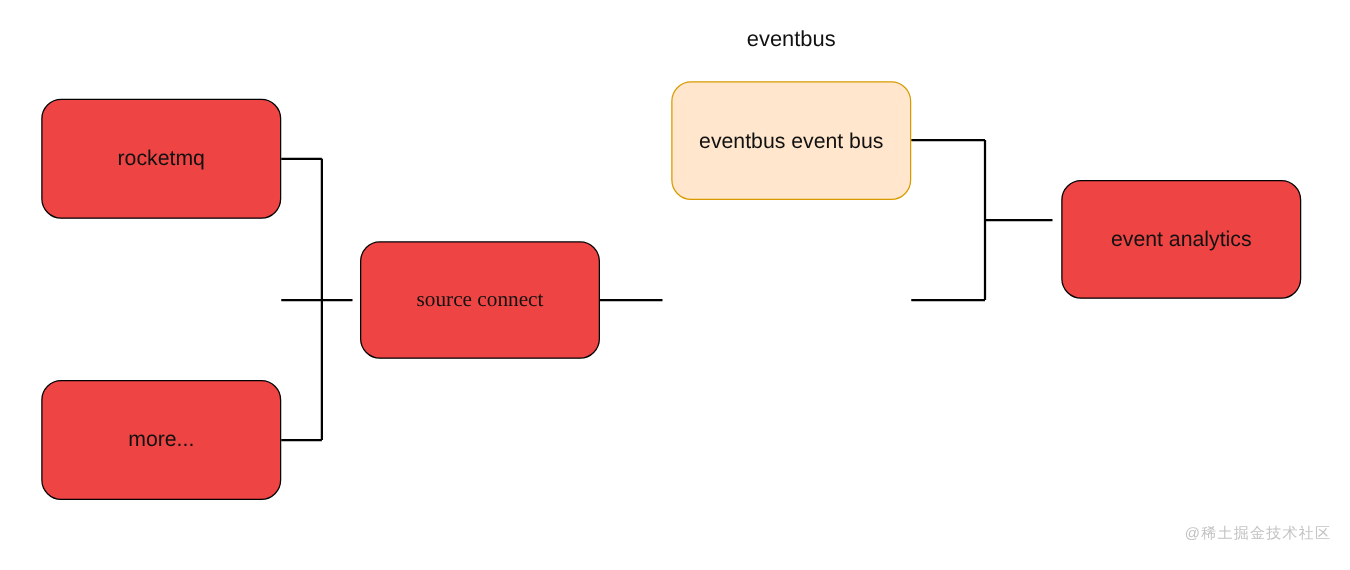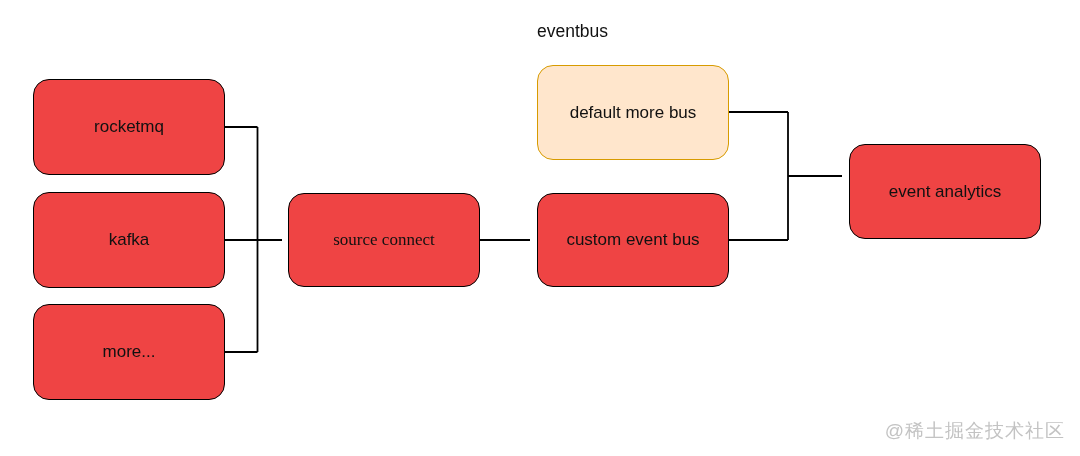--- a/index.html
+++ b/index.html
@@ -45,29 +45,29 @@
   .node-more            { left: 33px;  top: 304px; width: 192px; height: 96px; text-align: center; }
   .node-source-connect  { left: 288px; top: 193px; width: 192px; height: 94px; font-family: Liberation Serif, serif; }
   .node-default-event-bus { left: 537px; top: 65px; width: 192px; height: 95px; }
   .node-custom-event-bus  { left: 537px; top: 193px; width: 192px; height: 94px; }
   .node-event-analytics   { left: 849px; top: 144px; width: 192px; height: 95px; }
   .diagram-title {
     position: absolute;
     left: 537px;
     top: 21px;
     width: 192px;
-    text-align: left;
+    text-align: center;
     font-size: 17.5px;
     color: #111111;
   }
   .watermark {
     position: absolute;
     right: 15px;
     top: 418px;
-    font-size: 19px;
+    font-size: 12px;
     letter-spacing: 1px;
     color: #c3c3c3;
     user-select: none;
   }
 </style>
 </head>
 <body>
 
 <div class="canvas">
 
@@ -87,39 +87,33 @@
     <path d="M788,112 L788,240"></path>
     <path d="M788,176 L842,176" marker-end="url(#arrowhead)"></path>
   </svg>
 
   <div class="diagram-title">eventbus</div>
 
   <div class="node node-rocketmq">
     <span>rocketmq</span>
   </div>
 
-  <div class="node node-kafka">
-    <span>kafka</span>
-  </div>
 
   <div class="node node-more">
     <span>more...</span>
   </div>
 
   <div class="node node-source-connect">
     <span>source connect</span>
   </div>
 
   <div class="node node-default-event-bus" style="background: rgb(255, 230, 204); border-color: rgb(215, 155, 0);">
-    <span>default more bus</span>
+    <span>eventbus event bus</span>
   </div>
 
-  <div class="node node-custom-event-bus">
-    <span>custom event bus</span>
-  </div>
 
   <div class="node node-event-analytics">
     <span>event analytics</span>
   </div>
 
   <div class="watermark" style="color: rgb(195, 195, 195);">@稀土掘金技术社区</div>
 
 </div>
 
 </body></html>

